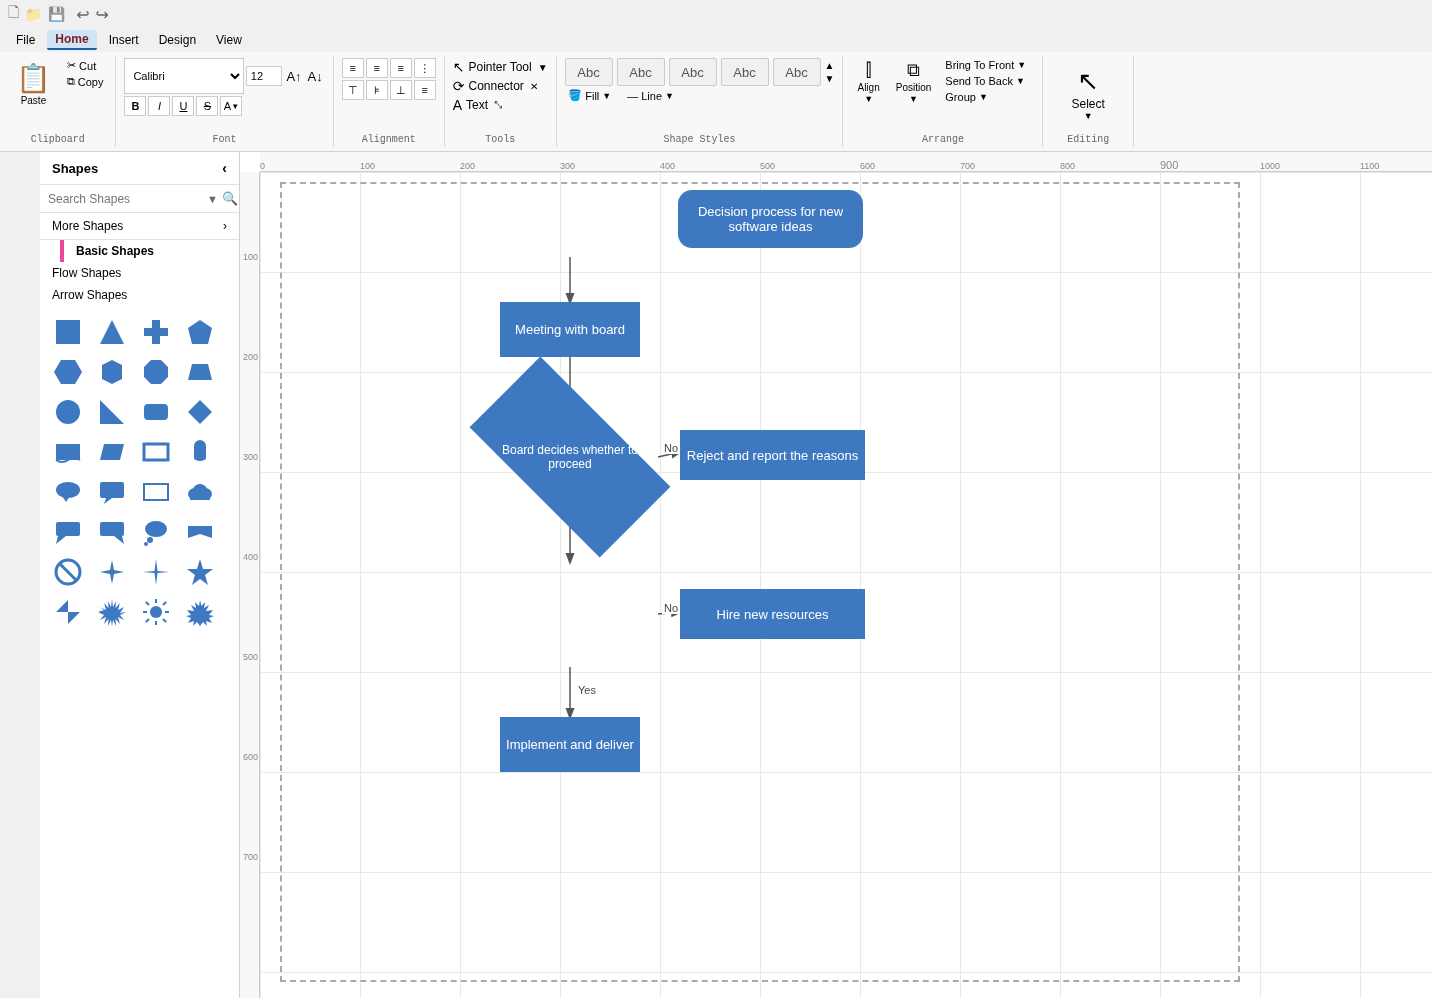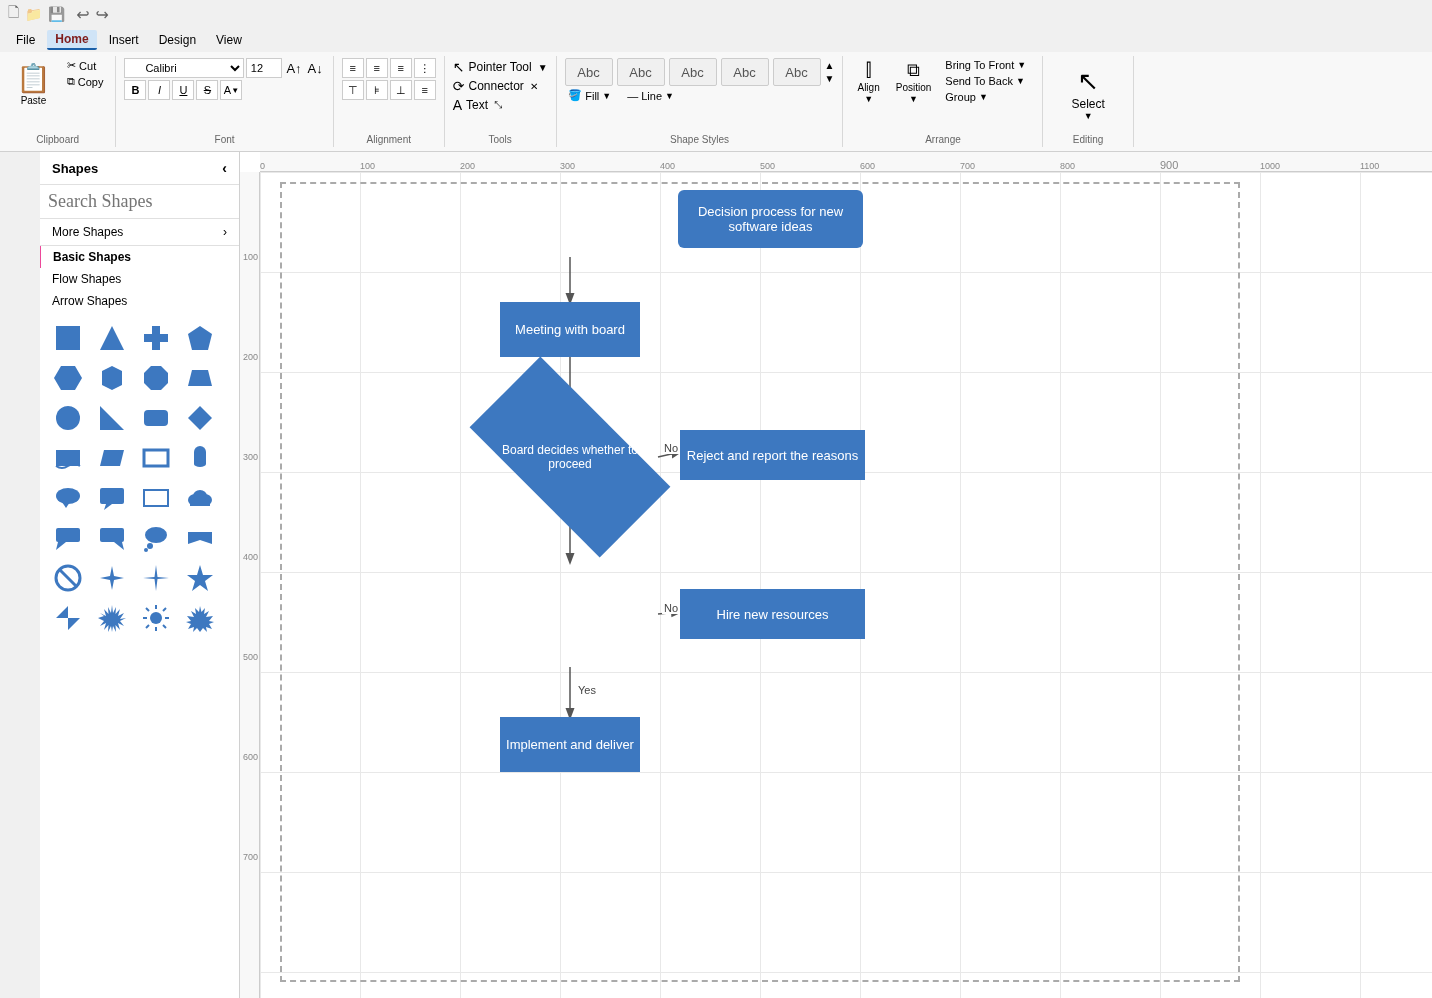--- a/index.html
+++ b/index.html
@@ -50,42 +50,43 @@
       border-right: 1px solid #d8d8d8;
       min-width: 60px;
     }
     .ribbon-group-label {
       font-size: 10px;
       color: #666;
       margin-top: auto;
       padding-top: 4px;
       text-align: center;
       width: 100%;
+      font-family: Liberation Mono, monospace;
     }
     .ribbon-row { display: flex; align-items: center; gap: 2px; }
     .ribbon-btn-small {
       display: flex; align-items: center; gap: 3px;
       padding: 1px 4px; cursor: pointer; border-radius: 2px; font-size: 11px;
     }
 
     
     .clipboard-group { display: flex; gap: 4px; align-items: stretch; }
     .paste-btn {
       display: flex; flex-direction: column; align-items: center;
       justify-content: center; padding: 4px 8px; cursor: pointer;
       border-radius: 2px; font-size: 10px;
     }
     .paste-btn .icon { font-size: 28px; }
     .small-btns { display: flex; flex-direction: column; gap: 1px; }
 
     
     .font-group { display: flex; flex-direction: column; gap: 2px; }
     .font-select {
-      width: 120px; height: 20px; font-size: 11px; border: 1px solid #ccc;
-      background: white; padding: 0 16px;
+      width: 120px; height: 36px; font-size: 11px; border: 1px solid #ccc;
+      background: white; padding: 0 4px;
     }
     .font-size-input {
       width: 36px; height: 20px; font-size: 11px; border: 1px solid #ccc;
       background: white; text-align: center;
     }
     .font-btn {
       width: 22px; height: 20px; font-size: 11px; border: 1px solid #ccc;
       background: white; cursor: pointer; display: flex; align-items: center; justify-content: center;
     }
 
@@ -128,29 +129,30 @@
     }
     .sidebar-header {
       display: flex; align-items: center; justify-content: space-between;
       padding: 8px 12px; font-size: 13px; font-weight: 600; border-bottom: 1px solid #e0e0e0;
     }
     .search-bar {
       display: flex; align-items: center; padding: 6px 8px; gap: 4px;
       border-bottom: 1px solid #e0e0e0;
     }
     .search-input {
-      flex: 1; border: none; outline: none; font-size: 18px; background: transparent; font-family: Liberation Serif, serif;
+      flex: 1; border: none; outline: none; font-size: 12px; background: transparent;
     }
     .more-shapes {
       display: flex; align-items: center; justify-content: space-between;
       padding: 6px 12px; font-size: 12px; cursor: pointer; border-bottom: 1px solid #e0e0e0;
     }
     .shape-category {
       padding: 4px 12px; font-size: 12px; font-weight: 600; cursor: pointer;
-      border-left: 1px solid #ec4899;
+      border-left: 4px solid #ec4899;
+      margin-left: 20px;
     }
     .shape-category-plain {
       padding: 4px 12px; font-size: 12px; cursor: pointer;
     }
     .shapes-grid {
       display: grid;
       grid-template-columns: repeat(4, 40px);
       gap: 4px;
       padding: 8px 10px;
     }
@@ -692,21 +694,21 @@
             </marker>
           </defs>
         </svg>
 
         <div class="conn-label" style="left:402px;top:270px">No</div>
         <div class="conn-label" style="left:316px;top:354px">Yes</div>
         <div class="conn-label" style="left:402px;top:430px">No</div>
         <div class="conn-label" style="left:316px;top:512px">Yes</div>
 
 
-        <div class="fc-shape rect-shape" style="left:418px;top:18px;width:185px;height:58px;border-radius:6px;">
+        <div class="fc-shape rect-shape" style="left:418px;top:18px;width:185px;height:58px;border-radius:14px;">
           <span>Decision process for new software ideas</span>
         </div>
 
         <div class="fc-shape rect-shape" style="left:240px;top:130px;width:140px;height:55px;">
           <span>Meeting with board</span>
         </div>
 
         <div class="fc-shape diamond-shape" style="left:218px;top:235px;width:184px;height:100px;justify-content:flex-end;">
           <div class="diamond-inner"></div>
           <div class="diamond-text">Board decides whether to proceed</div>

